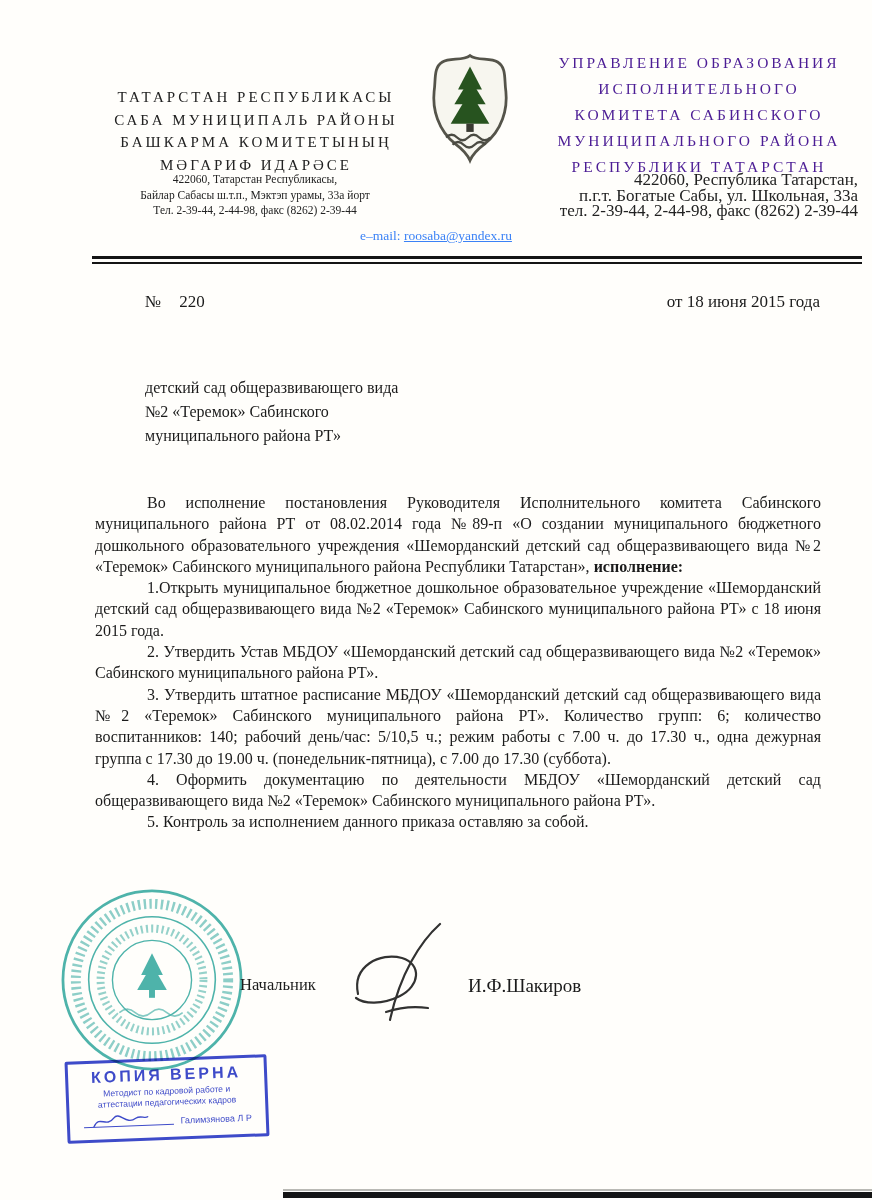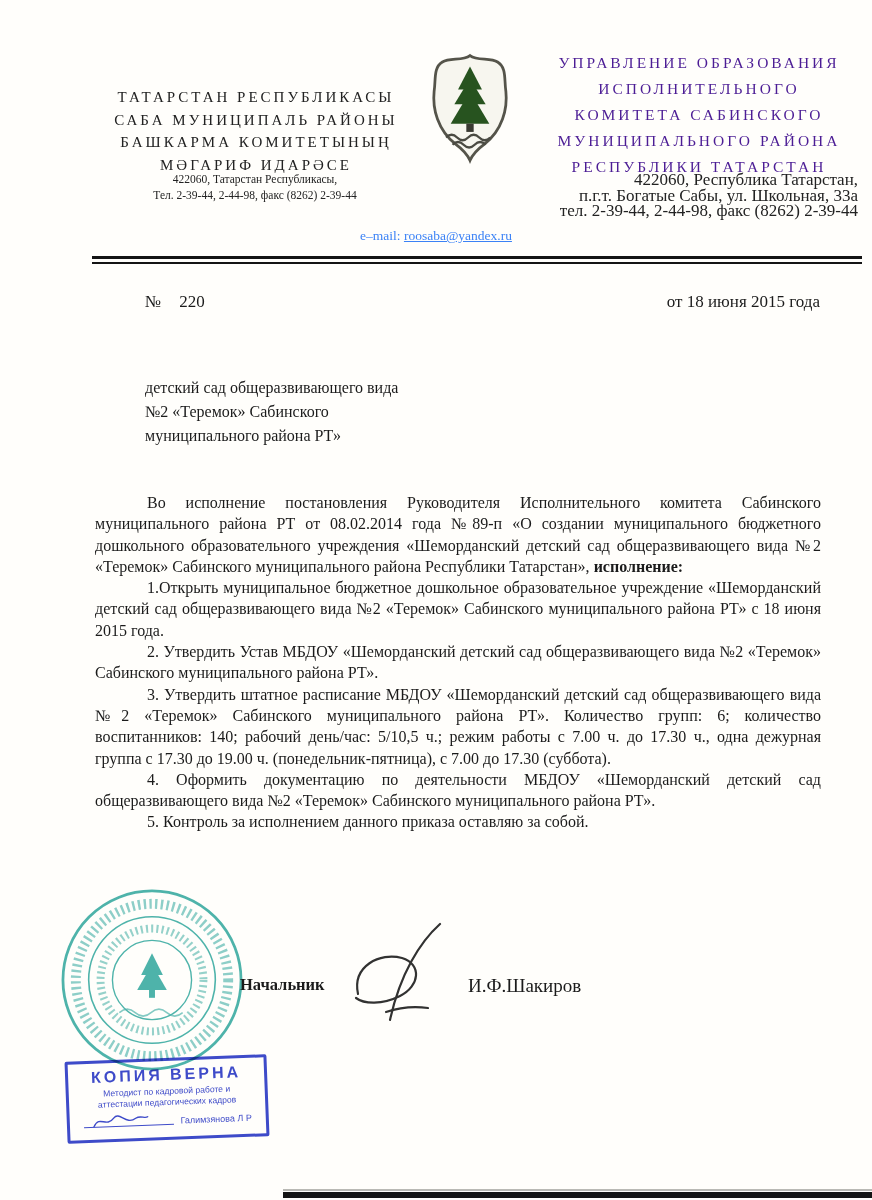--- a/index.html
+++ b/index.html
@@ -54,21 +54,21 @@
     position:absolute; left:145px; top:376px; width:320px;
     font-size:16px; line-height:24px;
   }
   
   .body {
     position:absolute; left:95px; top:492px; width:726px;
     font-size:16px; line-height:21.3px; text-align:justify;
   }
   .body p { text-indent:52px; }
   
-  .sig-title { position:absolute; left:240px; top:975px; font-size:16.5px;font-weight:bold; }
+  .sig-title { position:absolute; left:240px; top:975px; font-size:16.5px; }
   .sig-name  { position:absolute; left:468px; top:975px; font-size:19px; }
   .signature { position:absolute; left:328px; top:916px; width:136px; height:116px; }
   
   .round-stamp {
     position:absolute; left:58px; top:886px; width:188px; height:188px;
     mix-blend-mode:multiply; opacity:.85;
   }
   .copy-stamp {
     position:absolute; left:66px; top:1058px; width:202px; height:82px;
     border:3px solid #2d3bc8; border-radius:2px;
@@ -119,20 +119,21 @@
   <div class="org-right">
     <div>УПРАВЛЕНИЕ ОБРАЗОВАНИЯ</div>
     <div>ИСПОЛНИТЕЛЬНОГО</div>
     <div>КОМИТЕТА САБИНСКОГО</div>
     <div>МУНИЦИПАЛЬНОГО РАЙОНА</div>
     <div>РЕСПУБЛИКИ ТАТАРСТАН</div>
   </div>
 
   <div class="addr-left">
     <div>422060, Татарстан Республикасы,</div>
+    <div>Байлар Сабасы ш.т.п., Мэктэп урамы, 33а йорт</div>
     <div>Тел. 2-39-44,  2-44-98,  факс (8262)  2-39-44</div>
   </div>
   <div class="addr-right">
     <div>422060, Республика Татарстан,</div>
     <div>п.г.т. Богатые Сабы, ул. Школьная, 33а</div>
     <div>тел. 2-39-44,  2-44-98,  факс (8262)  2-39-44</div>
   </div>
 
   <div class="email-line">
     <span>e–mail: </span><span class="addr">roosaba@yandex.ru</span>

